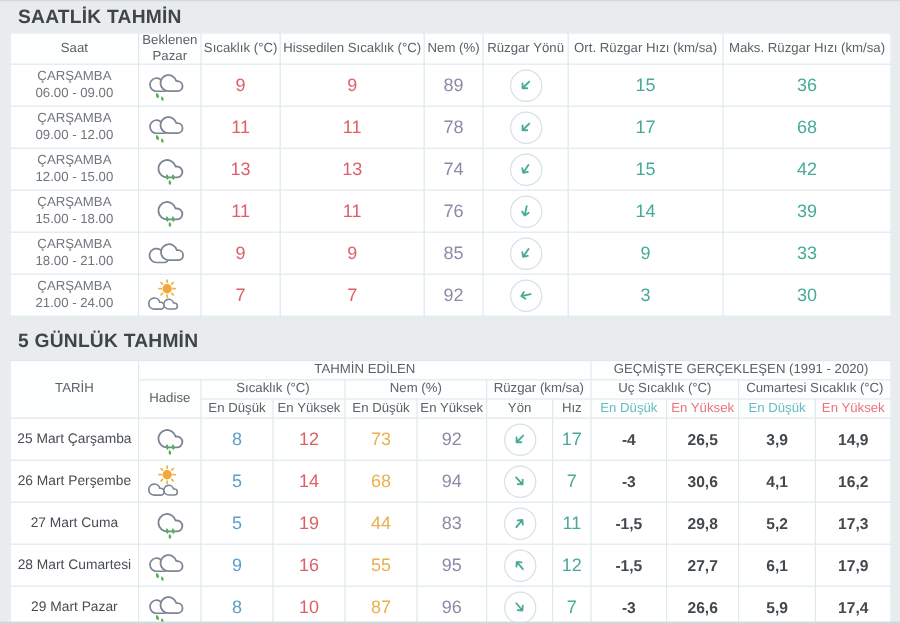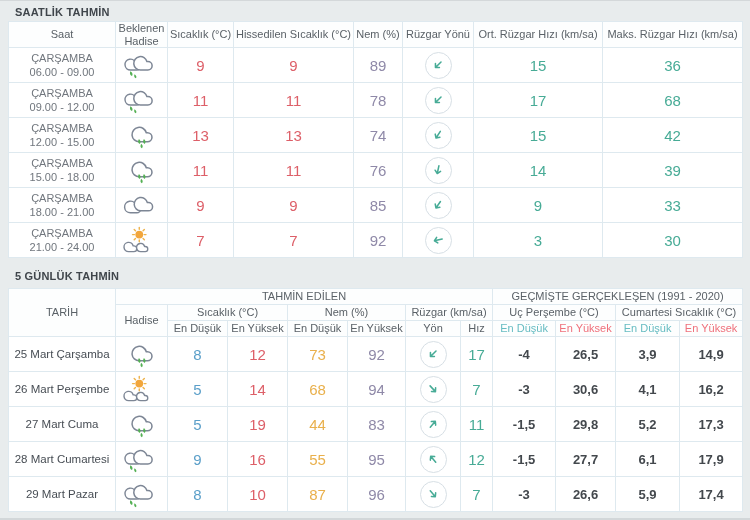--- a/index.html
+++ b/index.html
@@ -4,21 +4,21 @@
 <style>
   html,body{margin:0;padding:0}
   body{
     width:750px;height:520px;overflow:hidden;position:relative;
     background:#e8eced;border-top:1px solid #d4d8da;box-sizing:border-box;
     font-family:"Liberation Sans","DejaVu Sans",sans-serif;
     -webkit-font-smoothing:antialiased;
   }
   body::after{content:"";position:absolute;left:0;right:0;bottom:0;height:2px;background:#d2d7d9}
   .section-title{
-    font-size:11px;font-weight:700;color:#3f454b;letter-spacing:.2px;
+    font-size:16px;font-weight:700;color:#3f454b;letter-spacing:.2px;
     padding:5px 15px 3px 15px;
   }
   .section-title.second{padding:12px 15px 6px 15px}
   table.forecast-table{
     border-collapse:collapse;table-layout:fixed;width:734px;margin:0 8px;
     background:#ffffff;
   }
   .forecast-table th,.forecast-table td{
     border:1px solid #dee9ef;text-align:center;vertical-align:middle;padding:0;
     overflow:hidden;
@@ -67,21 +67,21 @@
       <col style="width:66px">
       <col style="width:120px">
     <col style="width:49px">
       <col style="width:71px">
       <col style="width:129px">
       <col style="width:140px">
   </colgroup>
   <thead>
     <tr>
       <th>Saat</th>
-      <th>Beklenen Hadise</th>
+      <th>Beklenen Pazar</th>
       <th>Sıcaklık (°C)</th>
       <th>Hissedilen Sıcaklık (°C)</th>
       <th>Nem (%)</th>
       <th>Rüzgar Yönü</th>
       <th>Ort. Rüzgar Hızı (km/sa)</th>
       <th>Maks. Rüzgar Hızı (km/sa)</th>
     </tr>
   </thead>
   <tbody>
       <tr>
@@ -311,21 +311,21 @@
     <tr class="h1">
       <th rowspan="3">TARİH</th>
       <th colspan="7">TAHMİN EDİLEN</th>
       <th colspan="4">GEÇMİŞTE GERÇEKLEŞEN (1991 - 2020)</th>
     </tr>
     <tr class="h2">
       <th rowspan="2">Hadise</th>
       <th colspan="2">Sıcaklık (°C)</th>
       <th colspan="2">Nem (%)</th>
       <th colspan="2">Rüzgar (km/sa)</th>
-      <th colspan="2">Uç Perşembe (°C)</th>
+      <th colspan="2">Uç Sıcaklık (°C)</th>
       <th colspan="2">Cumartesi Sıcaklık (°C)</th>
     </tr>
     <tr class="h3">
       <th class="c-blue">En Düşük</th>
       <th class="c-red">En Yüksek</th>
       <th class="c-orange">En Düşük</th>
       <th class="c-purple">En Yüksek</th>
       <th>Yön</th>
       <th>Hız</th>
       <th class="c-pastlow">En Düşük</th>

